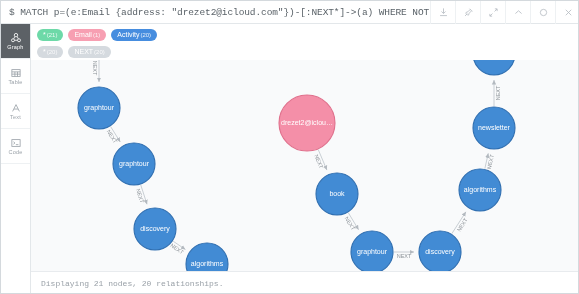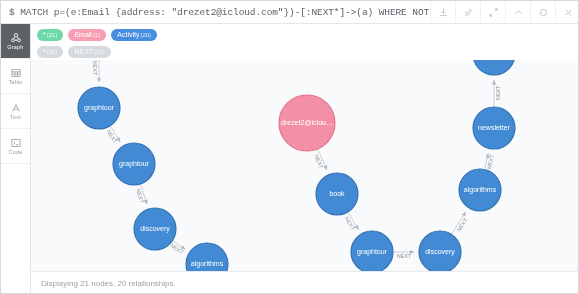--- a/index.html
+++ b/index.html
@@ -61,21 +61,21 @@
     font-family:"Liberation Sans","DejaVu Sans",sans-serif;pointer-events:none;
   }
   .rel-label{
     font-size:5.5px;fill:#8d9399;text-anchor:middle;dominant-baseline:middle;
     font-family:"Liberation Sans","DejaVu Sans",sans-serif;
   }
   
   .status{
     position:absolute;left:30px;top:270px;width:549px;height:23px;
     background:#fff;border-top:1px solid #e8ebee;box-sizing:border-box;
-    display:flex;align-items:center;padding-left:10px;
+    display:flex;align-items:center;padding-left:10px;font-family:Liberation Mono, monospace;
   }
   .status-text{font-size:8px;color:#9aa1a8;}
 </style>
 </head>
 <body>
 
 <div class="frame">
 
   <div class="editor-bar">
     <div class="query-text"><span>$</span> <span>MATCH p=(e:Email {address: "drezet2@icloud.com"})-[:NEXT*]-&gt;(a) WHERE NOT (a)-[:NEXT]-&gt;() RE…</span></div>

